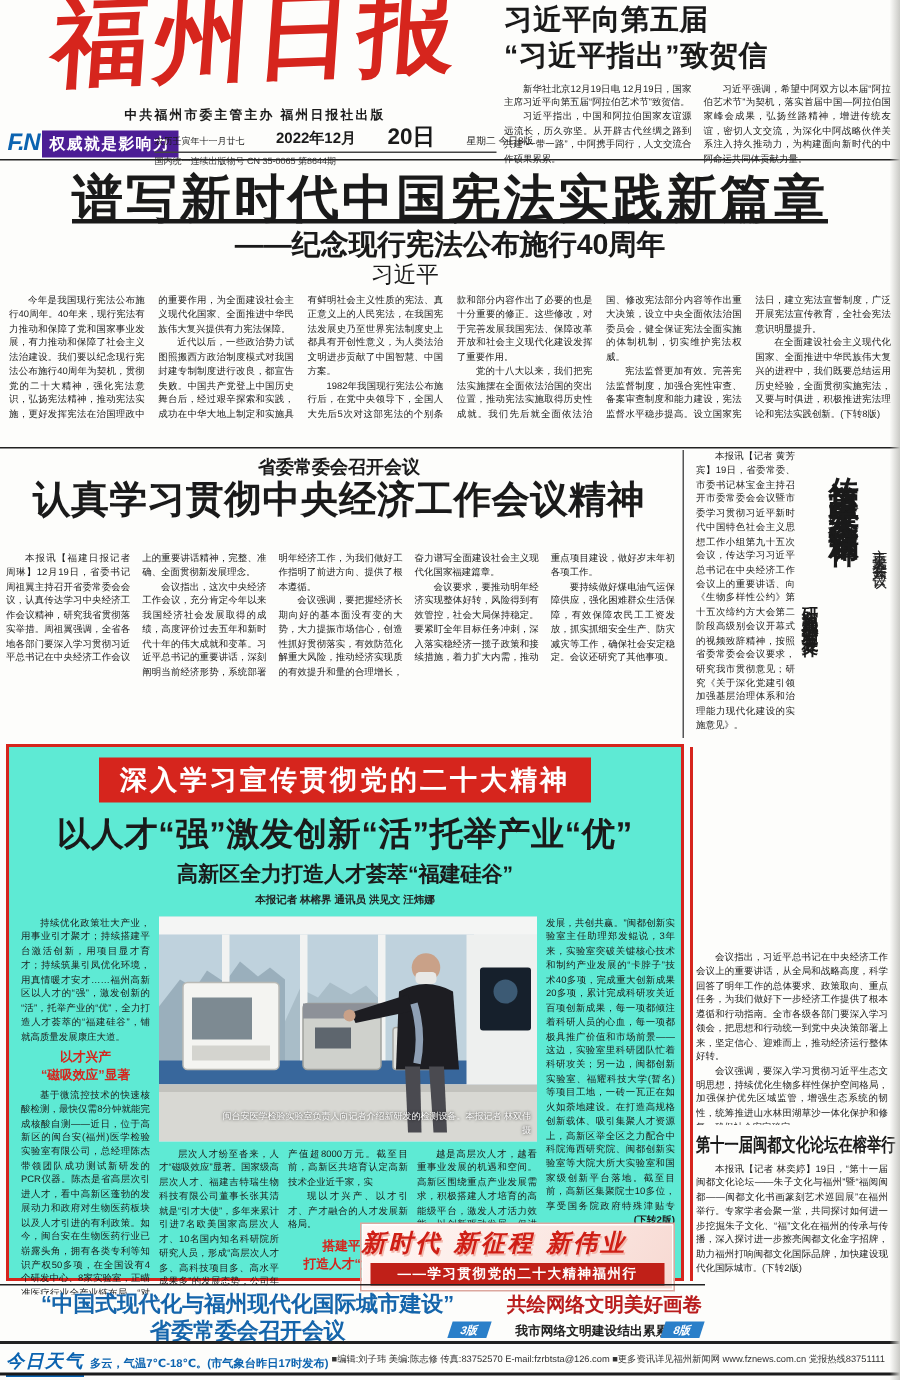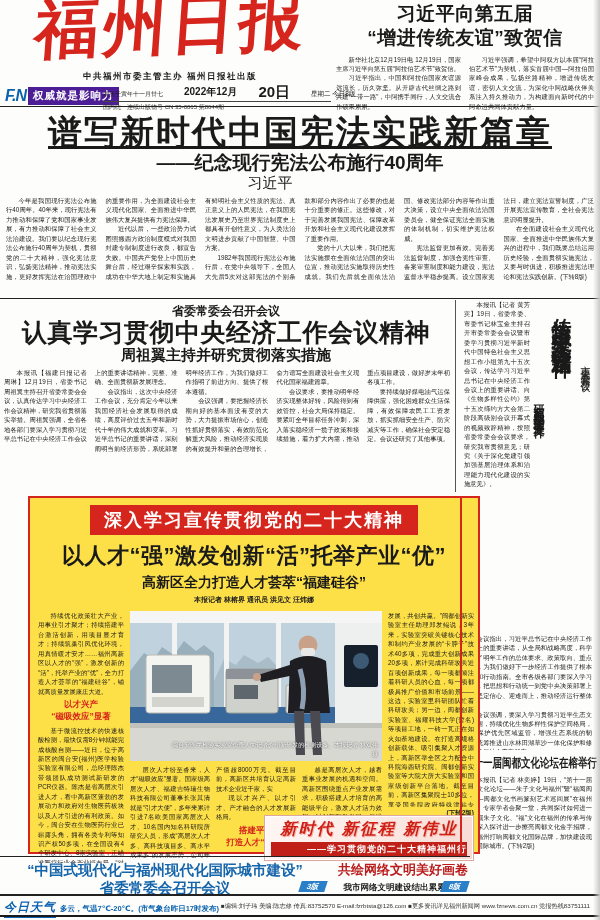--- a/index.html
+++ b/index.html
@@ -19,21 +19,21 @@
   .brand-slogan{background:#4c1d95;color:#fff;font-size:10.5px;font-weight:bold;padding:2px 5px;margin-left:2px;letter-spacing:1px;}
   .dateline{left:103px;top:84px;width:228px;}
   .dl1{display:flex;align-items:flex-end;gap:21px;white-space:nowrap;}
   .dl-lunar{font-size:6px;}
   .dl-date{font-size:10px;font-weight:bold;}
   .dl-day{font-size:15px;font-weight:bold;line-height:1;}
   .dl-week{font-size:6.5px;}
   .dl2{font-size:6px;border-top:1px solid #444;margin-top:2px;padding-top:1px;color:#333;}
   
   .gr{left:336px;top:2px;width:258px;}
-  .gr-h{font-size:19px;font-weight:900;text-align:center;line-height:1.25;letter-spacing:0.5px;}
+  .gr-h{font-size:19px;font-weight:900;line-height:1.25;letter-spacing:0.5px;}
   .gr-body{margin-top:5px;height:66px;column-count:2;column-gap:8px;font-size:6.3px;line-height:1.5;
            text-align:justify;overflow:hidden;}
   .gr-body p,.tiny p{margin:0;text-indent:2em;}
   
   .c-head{left:0;top:110px;width:600px;text-align:center;font-size:34px;font-weight:900;letter-spacing:2px;text-decoration:underline;}
   .c-sub{left:0;top:150px;width:600px;text-align:center;font-size:19px;font-weight:bold;}
   .c-author{left:0;top:174px;width:540px;text-align:center;font-size:15px;font-family:"DejaVu Serif",serif;}
   .c-body{left:6px;top:196px;width:588px;height:99px;column-count:6;column-gap:9px;}
   .tiny{font-size:6.3px;line-height:1.5;text-align:justify;overflow:hidden;}
   
@@ -48,42 +48,42 @@
   .strip-top-text{width:66px;height:332px;}
   .vheads{flex:1;display:flex;justify-content:flex-end;}
   .v-sub{writing-mode:vertical-rl;font-size:11px;font-weight:bold;letter-spacing:2px;margin-top:96px;}
   .v-main{writing-mode:vertical-rl;font-size:20px;font-weight:900;letter-spacing:3px;margin:2px 2px 0 3px;}
   .v-kicker{writing-mode:vertical-rl;font-size:10px;letter-spacing:2px;margin-top:58px;color:#222;}
   .strip-mid{height:116px;margin-top:2px;}
   .forum-h{font-size:12.5px;font-weight:900;white-space:nowrap;transform:scaleX(0.76);transform-origin:left;
            margin:5px 0 3px;}
   .forum-b{height:104px;}
   
-  .redbox{left:4px;top:496px;width:452px;height:358px;border:2.5px solid #d6251d;background:#fde047;margin-left:24px;}
+  .redbox{left:4px;top:496px;width:452px;height:358px;border:2.5px solid #d6251d;background:#5eead4;}
   .redline2{left:460px;top:498px;width:2px;height:356px;background:#d6251d;}
   .rb-banner{display:table;margin:7px auto 0;background:#d6251d;color:#fff;font-size:18px;font-weight:900;
              letter-spacing:2px;padding:3px 14px;}
   .rb-head{text-align:center;font-size:22px;font-weight:900;margin-top:6px;letter-spacing:0.5px;}
   .rb-sub{text-align:center;font-size:14px;font-weight:bold;margin-top:3px;}
   .rb-byline{text-align:center;font-size:7px;font-weight:bold;margin-top:3px;color:#222;}
   .rb-content{position:relative;margin:6px 8px 0;height:252px;}
   .rb-left{position:absolute;left:0;top:0;width:86px;height:252px;}
   .rb-photo{position:absolute;left:92px;top:0;width:252px;height:150px;background:#dfe6ea;overflow:hidden;}
   .rb-caption{position:absolute;right:4px;bottom:3px;width:210px;color:#fff;font-size:6px;text-align:right;
               text-shadow:0 0 2px rgba(0,0,0,.9);line-height:1.4;}
   .rb-under{position:absolute;left:92px;top:154px;width:252px;height:98px;column-count:3;column-gap:6px;}
   .rb-right{position:absolute;left:350px;top:0;width:86px;}
   .rb-right-text{height:196px;}
   .rb-jump{text-align:right;font-size:6.5px;font-weight:bold;margin-top:2px;}
   .red-subhead{color:#d6251d;font-weight:900;text-align:center;font-size:8.5px;line-height:1.4;margin:3px 0;}
   .stamp{position:absolute;left:226px;top:204px;width:210px;height:46px;border:1px solid #dca89f;
          background:linear-gradient(120deg,#fff7f5,#fbe7e2 60%,#f7d9d2);box-shadow:0 0 0 1px #fff inset;}
-  .stamp-title{font-size:16px;font-weight:900;font-style:italic;color:#cf1f16;text-align:center;margin-top:3px;
+  .stamp-title{font-size:16px;font-weight:900;font-style:italic;color:#cf1f16;text-align:left;margin-top:3px;
                letter-spacing:2px;font-family:"DejaVu Serif",serif;text-shadow:1px 1px 0 #f3b9ae;}
-  .stamp-sub{background:#c02018;color:#fff;font-size:9px;font-weight:bold;text-align:right;margin:2px 6px 0;
+  .stamp-sub{background:#c02018;color:#fff;font-size:9px;font-weight:bold;text-align:center;margin:2px 6px 0;
              padding:1px 0;letter-spacing:1px;}
   
   .rule-bn{left:0;top:856px;width:470px;height:1px;background:#222;}
   .bn-left{left:0;top:861px;width:330px;text-align:center;color:#1565ab;font-weight:900;font-size:14.5px;line-height:1.25;}
   .bn-right{left:336px;top:861px;width:134px;text-align:center;}
   .bn-right-t{color:#b91c1c;font-weight:900;font-size:13px;}
   .bn-right-s{color:#222;font-weight:bold;font-size:8.5px;margin-top:3px;}
   .ptag{position:absolute;background:#2a7fc9;color:#fff;font-size:7.5px;font-weight:bold;width:26px;height:11px;
         line-height:11px;text-align:center;transform:skewX(-18deg);}
   
@@ -112,21 +112,21 @@
       <span class="dl-date">2022年12月</span>
       <span class="dl-day">20日</span>
       <span class="dl-week">星期二 今日8版</span>
     </div>
     <div class="dl2">国内统一连续出版物号 CN 35-0065 第8644期</div>
   </div>
 
   <div class="abs gr">
     <div class="gr-h">
       <div>习近平向第五届</div>
-      <div>“增进传统友谊”致贺信</div>
+      <div>“习近平指出”致贺信</div>
     </div>
     <div class="gr-body tiny">
       <p>新华社北京12月19日电 12月19日，国家主席习近平向第五届“阿拉伯艺术节”致贺信。</p>
       <p>习近平指出，中国和阿拉伯国家友谊源远流长，历久弥坚。从开辟古代丝绸之路到共建“一带一路”，中阿携手同行，人文交流合作硕果累累。</p>
       <p>习近平强调，希望中阿双方以本届“阿拉伯艺术节”为契机，落实首届中国—阿拉伯国家峰会成果，弘扬丝路精神，增进传统友谊，密切人文交流，为深化中阿战略伙伴关系注入持久推动力，为构建面向新时代的中阿命运共同体贡献力量。</p>
 
     </div>
   </div>
 
   <div class="abs rule" style="left:0;top:106px;width:600px;"></div>
@@ -140,21 +140,20 @@
     <p>1982年我国现行宪法公布施行后，在党中央领导下，全国人大先后5次对这部宪法的个别条款和部分内容作出了必要的也是十分重要的修正。这些修改，对于完善发展我国宪法、保障改革开放和社会主义现代化建设发挥了重要作用。</p>
     <p>党的十八大以来，我们把宪法实施摆在全面依法治国的突出位置，推动宪法实施取得历史性成就。我们先后就全面依法治国、修改宪法部分内容等作出重大决策，设立中央全面依法治国委员会，健全保证宪法全面实施的体制机制，切实维护宪法权威。</p>
     <p>宪法监督更加有效。完善宪法监督制度，加强合宪性审查、备案审查制度和能力建设，宪法监督水平稳步提高。设立国家宪法日，建立宪法宣誓制度，广泛开展宪法宣传教育，全社会宪法意识明显提升。</p>
     <p>在全面建设社会主义现代化国家、全面推进中华民族伟大复兴的进程中，我们既要总结运用历史经验，全面贯彻实施宪法，又要与时俱进，积极推进宪法理论和宪法实践创新。(下转8版)</p>
   </div>
 
   <div class="abs rule" style="left:0;top:298px;width:600px;"></div>
 
   <div class="abs e-kicker">省委常委会召开会议</div>
   <div class="abs e-head">认真学习贯彻中央经济工作会议精神</div>
-  <div class="abs e-sub">周祖翼主持并研究贯彻落实措施</div>
   <div class="abs e-body tiny">
     <p>本报讯【福建日报记者 周琳】12月19日，省委书记周祖翼主持召开省委常委会会议，认真传达学习中央经济工作会议精神，研究我省贯彻落实举措。周祖翼强调，全省各地各部门要深入学习贯彻习近平总书记在中央经济工作会议上的重要讲话精神，完整、准确、全面贯彻新发展理念。</p>
     <p>会议指出，这次中央经济工作会议，充分肯定今年以来我国经济社会发展取得的成绩，高度评价过去五年和新时代十年的伟大成就和变革。习近平总书记的重要讲话，深刻阐明当前经济形势，系统部署明年经济工作，为我们做好工作指明了前进方向、提供了根本遵循。</p>
     <p>会议强调，要把握经济长期向好的基本面没有变的大势，大力提振市场信心，创造性抓好贯彻落实，有效防范化解重大风险，推动经济实现质的有效提升和量的合理增长，奋力谱写全面建设社会主义现代化国家福建篇章。</p>
     <p>会议要求，要推动明年经济实现整体好转，风险得到有效管控，社会大局保持稳定。要紧盯全年目标任务冲刺，深入落实稳经济一揽子政策和接续措施，着力扩大内需，推动重点项目建设，做好岁末年初各项工作。</p>
     <p>要持续做好煤电油气运保障供应，强化困难群众生活保障，有效保障农民工工资发放，抓实抓细安全生产、防灾减灾等工作，确保社会安定稳定。会议还研究了其他事项。</p>
   </div>
   <div class="abs vrule"></div>
 
   <div class="abs strip">
@@ -264,19 +263,19 @@
   <div class="ptag" style="left:300px;top:881px;">3版</div>
   <div class="abs bn-right">
     <div class="bn-right-t">共绘网络文明美好画卷</div>
     <div class="bn-right-s">我市网络文明建设结出累累硕果</div>
   </div>
   <div class="ptag" style="left:442px;top:881px;">8版</div>
 
   <div class="abs footer-rule"></div>
   <div class="abs weather">
     <span class="weather-logo">今日天气</span>
-    <span class="weather-text">多云，气温7℃-20℃。(市气象台昨日17时发布)</span>
+    <span class="weather-text">多云，气温7℃-18℃。(市气象台昨日17时发布)</span>
   </div>
   <div class="abs credits">■编辑:刘子玮 美编:陈志修 传真:83752570 E-mail:fzrbtsta@126.com ■更多资讯详见福州新闻网 www.fznews.com.cn 党报热线83751111</div>
   <div class="abs bottom-rule"></div>
 
   <div class="abs edge"></div>
 </div>
 
 </body></html>

